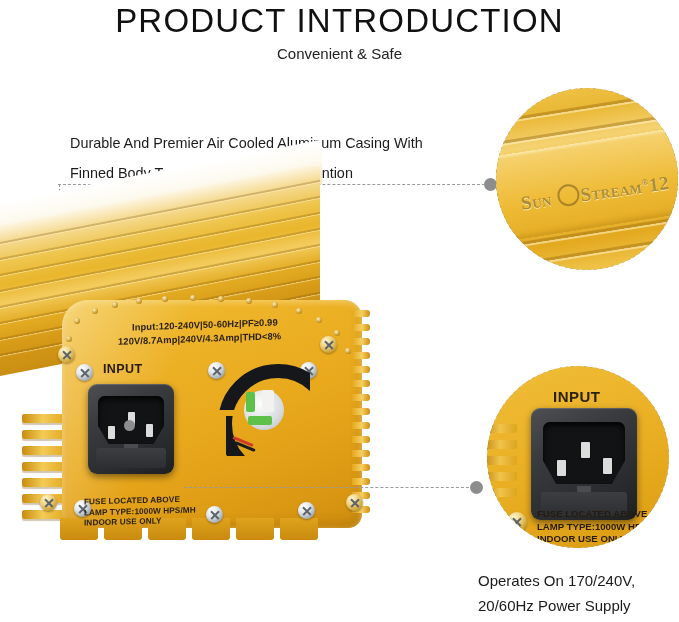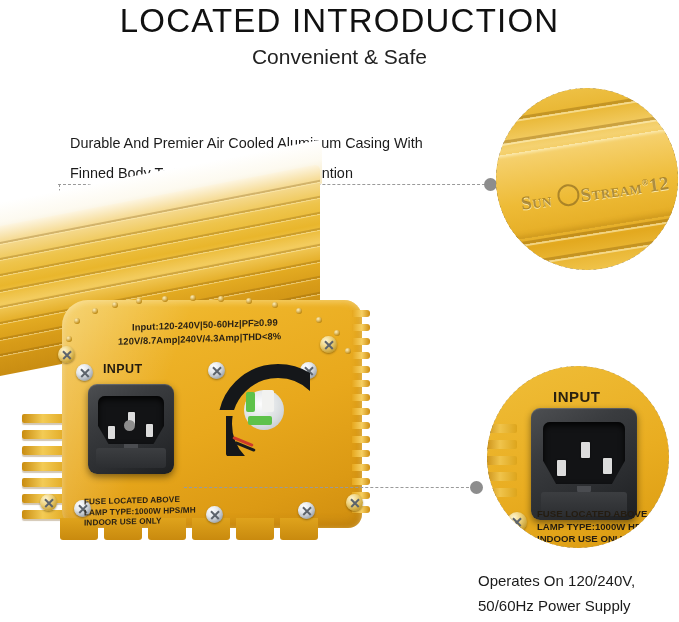--- a/index.html
+++ b/index.html
@@ -6,21 +6,21 @@
   body{width:679px;height:622px;overflow:hidden;position:relative;
        font-family:"Liberation Sans","DejaVu Sans",sans-serif;color:#1a1a1a;}
 
   .page{position:absolute;inset:0;background:#fff;}
 
   
   .title{position:absolute;left:0;top:2px;width:679px;text-align:center;
          font-size:33px;letter-spacing:1.2px;font-weight:400;color:#111;
          font-family:"Liberation Sans","DejaVu Sans",sans-serif;}
   .subtitle{position:absolute;left:0;top:45px;width:679px;text-align:center;
-            font-size:21px;color:#222;font-weight:400;}
+            font-size:15px;color:#222;font-weight:400;}
 
   
   .feat1{position:absolute;left:70px;top:128px;width:430px;font-size:14.4px;
          line-height:30px;color:#1b1b1b;}
   .feat1 .l2{display:block;}
   .feat2{position:absolute;left:478px;top:568px;width:200px;font-size:15px;
          line-height:25px;color:#1b1b1b;}
 
   
   .dash-h{position:absolute;border-top:1px dashed #9a9a9a;height:0;}
@@ -168,21 +168,21 @@
   .co2 .inputlbl2{position:absolute;left:66px;top:22px;font-size:15px;
      color:#2a2110;font-weight:600;letter-spacing:.5px;}
   .co2 .warn2{position:absolute;left:50px;top:142px;font-size:9.6px;
      line-height:12.5px;color:#241c10;font-weight:700;white-space:nowrap;}
 </style>
 </head>
 <body>
 
 <div class="page">
 
-  <div class="title">LOCATED INTRODUCTION</div>
+  <div class="title">PRODUCT INTRODUCTION</div>
   <div class="subtitle">Convenient &amp; Safe</div>
 
   <div class="feat1">
     <span>Durable And Premier Air Cooled Aluminum Casing With</span>
     <span class="l2">Finned Body To Maximum Heat Dissipantion</span>
   </div>
 
   <div class="dash-h" style="left:58px;top:184px;width:432px;"></div>
   <div class="dash-v" style="left:59px;top:184px;height:78px;"></div>
   <div class="dot" style="left:53px;top:256px;"></div>
@@ -347,17 +347,17 @@
     <span class="screw brass" style="left:20px;top:146px;width:20px;height:20px;"></span>
     <div class="warn2">
       <div>FUSE LOCATED ABOVE</div>
       <div>LAMP TYPE:1000W HPS/MH</div>
       <div>INDOOR USE ONLY</div>
     </div>
     <div class="dots"></div>
   </div>
 
   <div class="feat2">
-    <div>Operates On 120/240V,</div>
-    <div>50/60Hz Power Supply</div>
+    <div>Operates On 170/240V,</div>
+    <div>20/60Hz Power Supply</div>
   </div>
 
 </div>
 
 </body></html>

